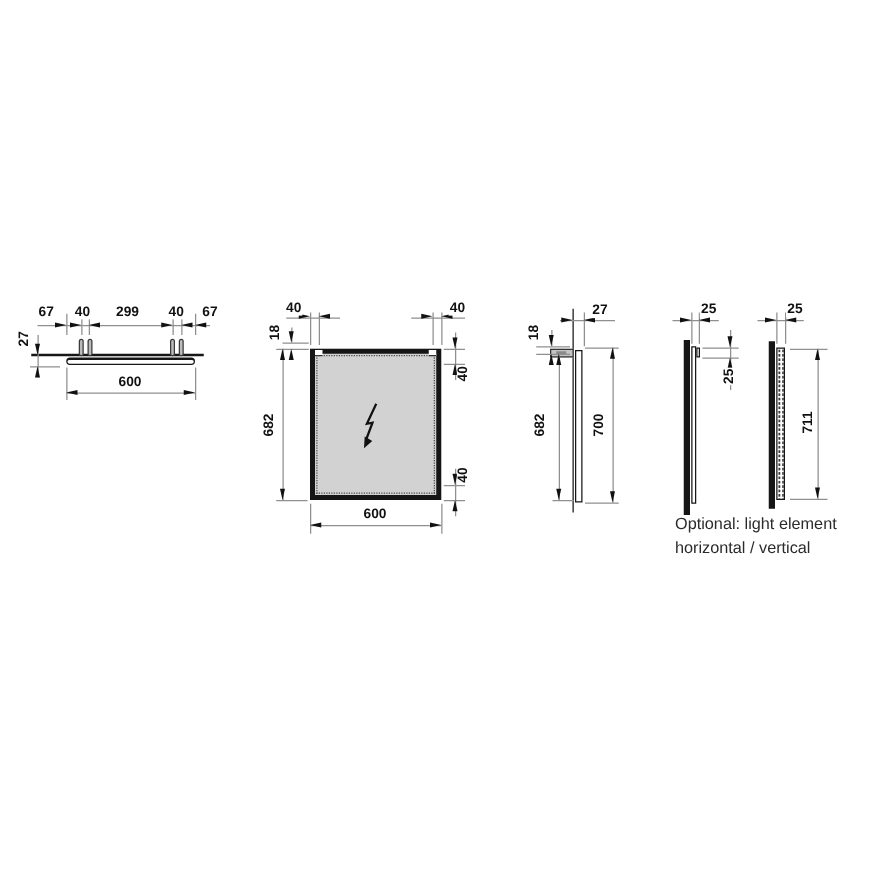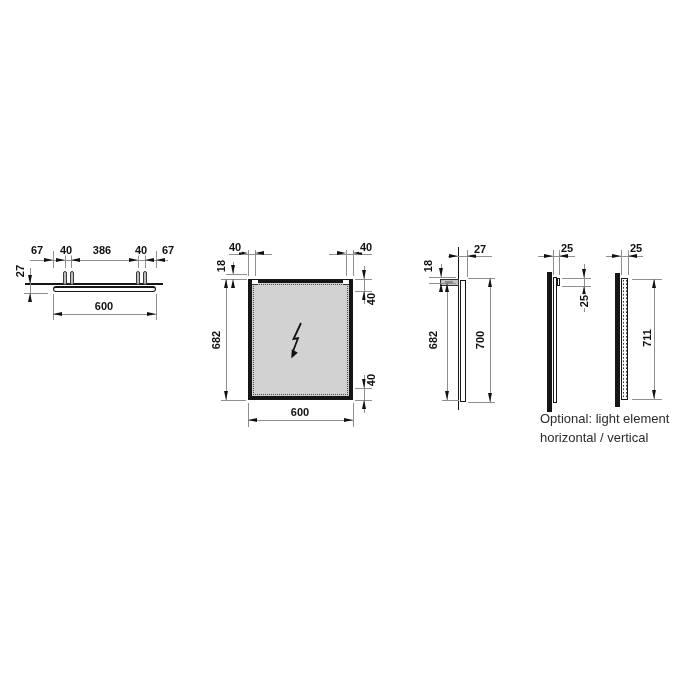--- a/index.html
+++ b/index.html
@@ -51,21 +51,21 @@
     <div class="vl" style="left:144.6px;top:251px;height:17px"></div>
     <div class="vl" style="left:156px;top:251px;height:17px"></div>
     <div class="ar ar-r" style="left:44px;top:257.5px"></div>
     <div class="ar ar-r" style="left:55.5px;top:257.5px"></div>
     <div class="ar ar-l" style="left:71.4px;top:257.5px"></div>
     <div class="ar ar-r" style="left:128.7px;top:257.5px"></div>
     <div class="ar ar-l" style="left:144.6px;top:257.5px"></div>
     <div class="ar ar-l" style="left:156px;top:257.5px"></div>
     <span class="dm" style="left:37px;top:250px">67</span>
     <span class="dm" style="left:66px;top:250px">40</span>
-    <span class="dm" style="left:102px;top:250px">386</span>
+    <span class="dm" style="left:102px;top:250px">299</span>
     <span class="dm" style="left:141px;top:250px">40</span>
     <span class="dm" style="left:168px;top:250px">67</span>
 
     <div class="vl" style="left:30px;top:268px;height:34px"></div>
     <div class="hl" style="left:24px;top:292.5px;width:24px"></div>
     <div class="ar ar-d" style="left:27.5px;top:275px"></div>
     <div class="ar ar-u" style="left:27.5px;top:292.5px"></div>
     <span class="dm dmv" style="left:20px;top:271px">27</span>
 
     <div class="vl" style="left:53px;top:294px;height:26px"></div>

